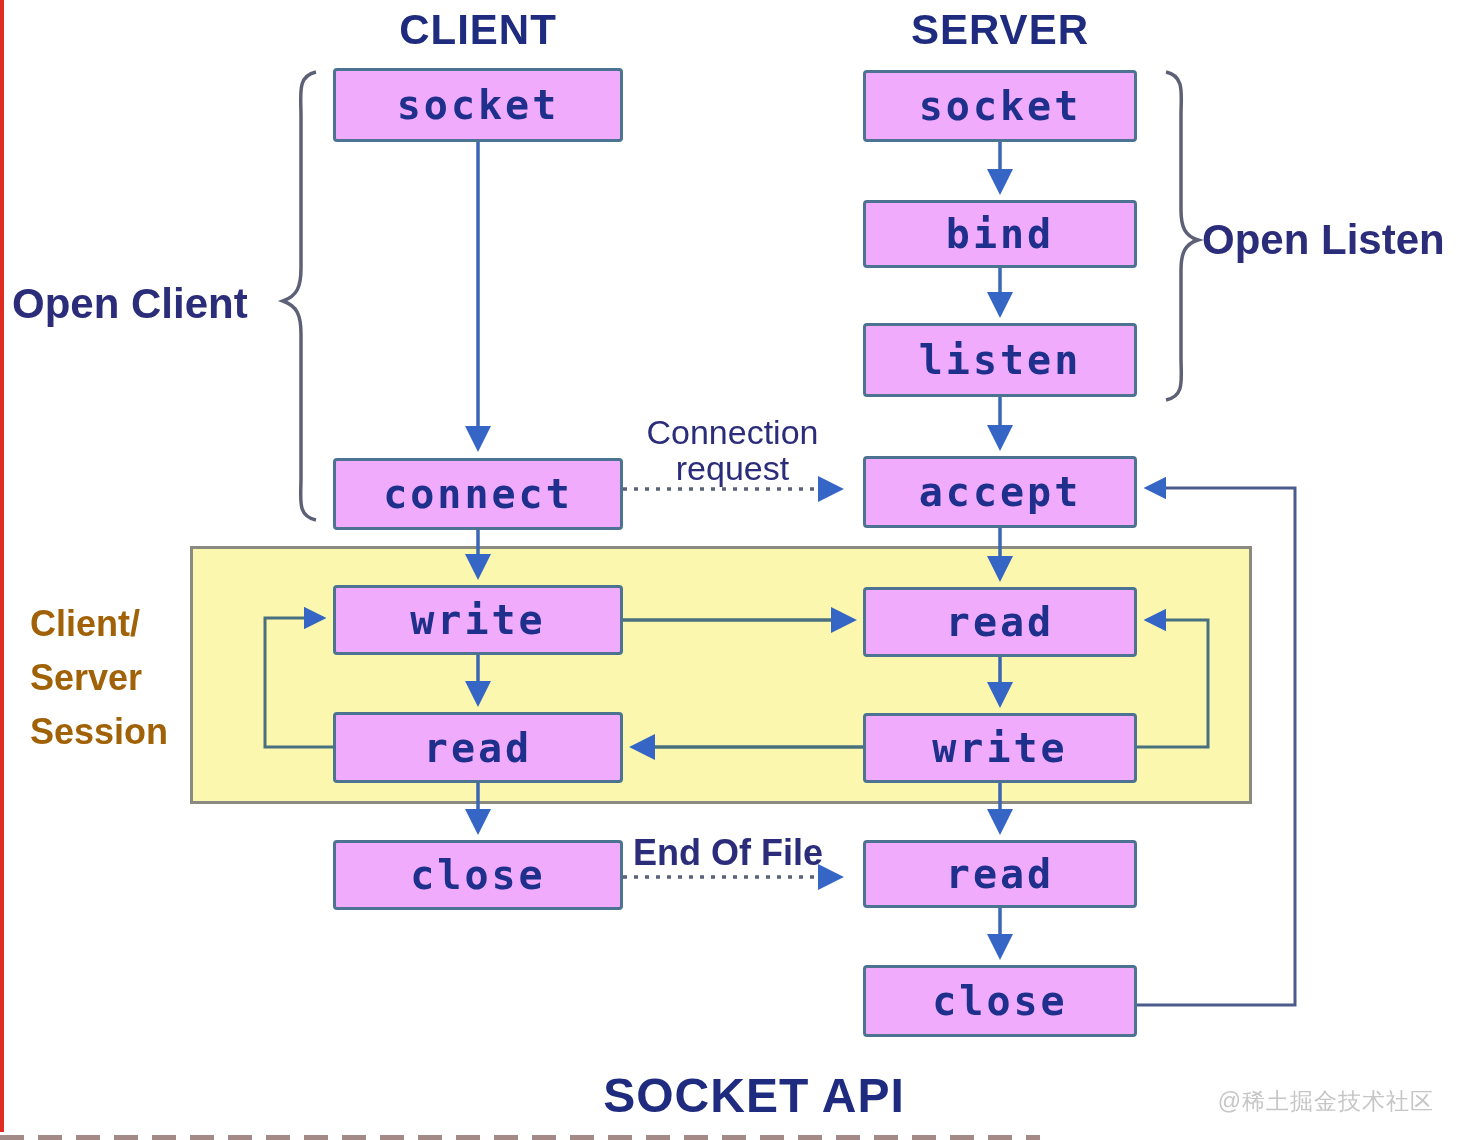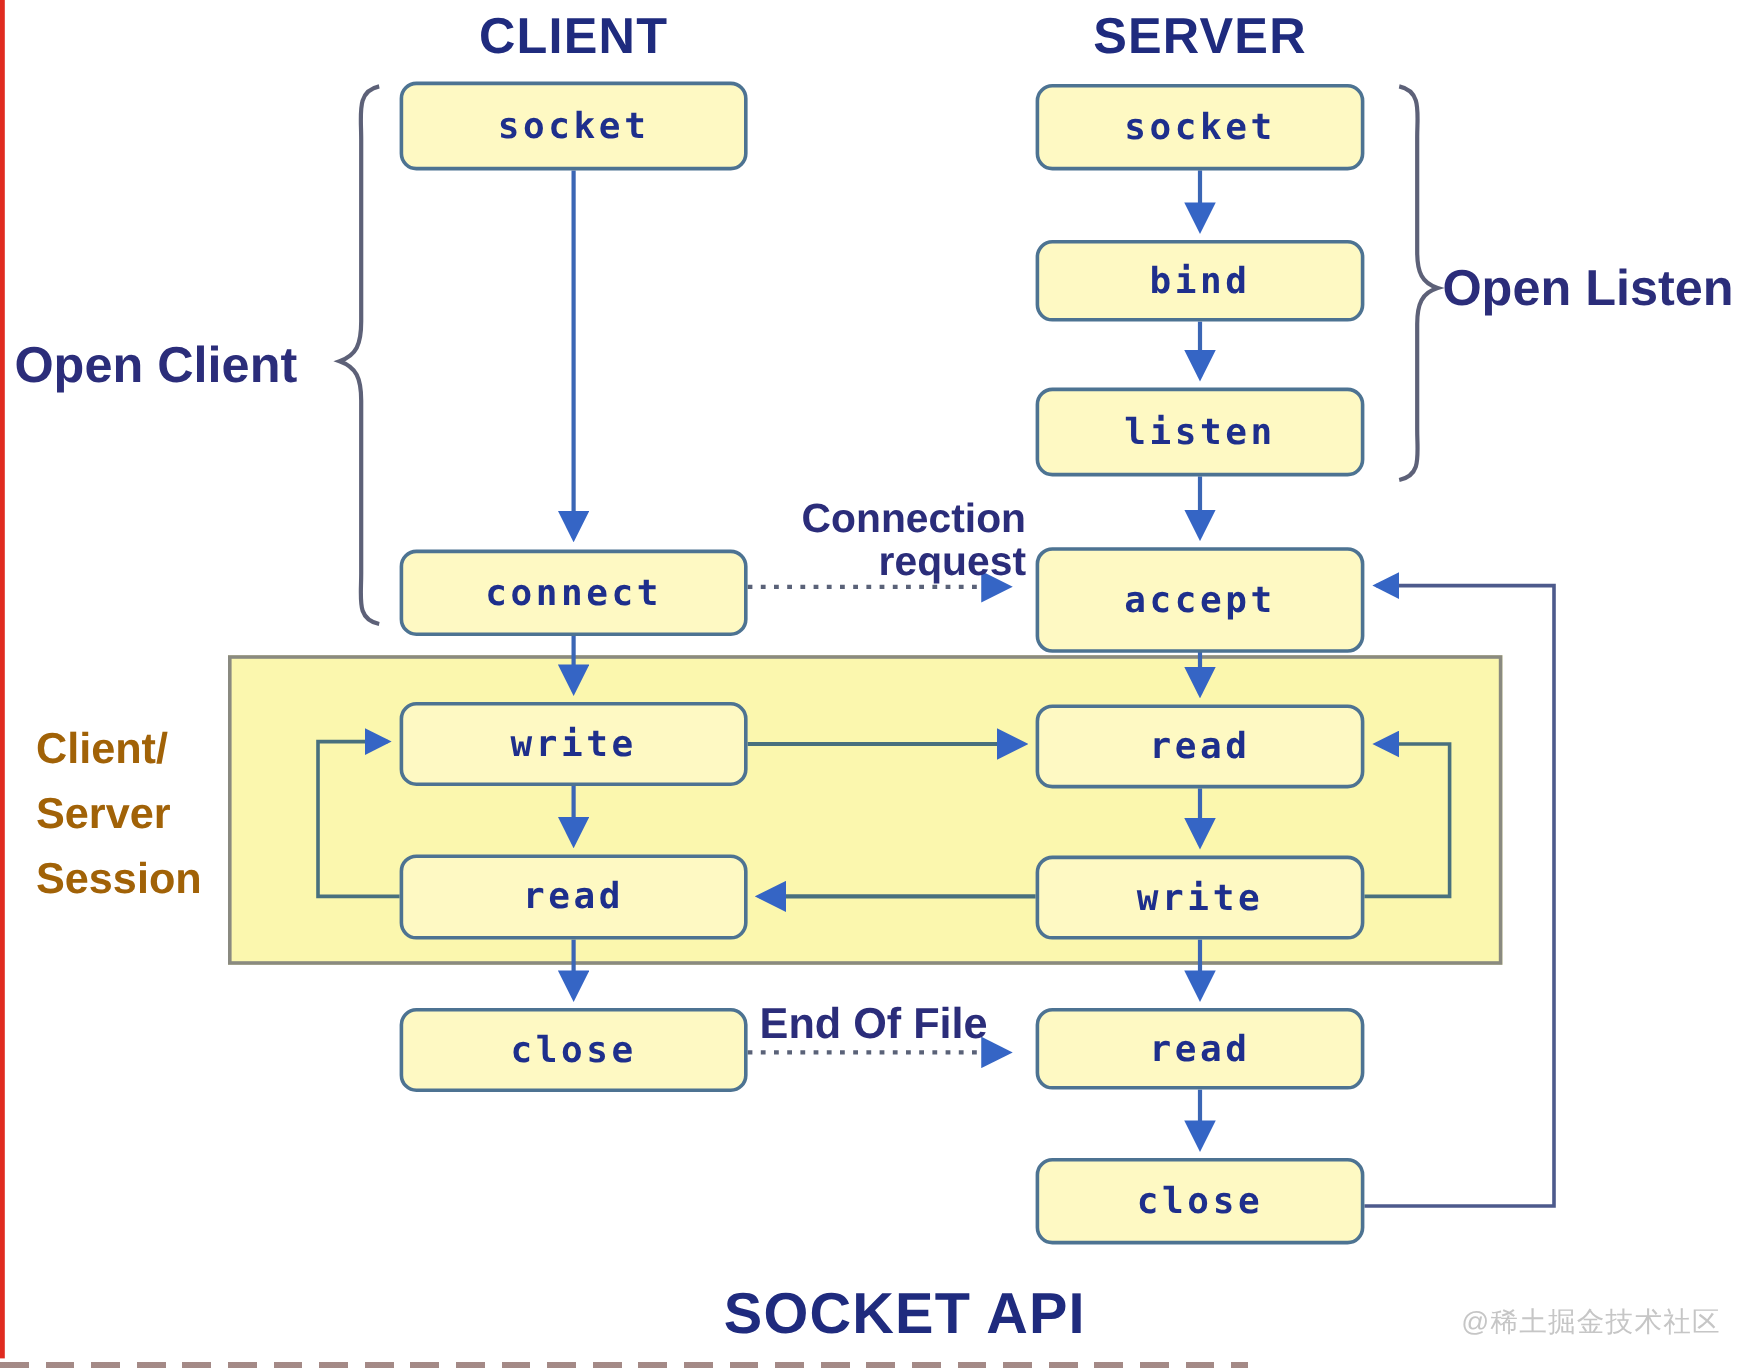--- a/index.html
+++ b/index.html
@@ -9,42 +9,42 @@
   }
   
   .session-box{
     position:absolute;left:190px;top:546px;width:1062px;height:258px;
     background:#fbf7ae;border:3px solid #8a8a80;box-sizing:border-box;z-index:0;
   }
   svg.overlay{position:absolute;left:0;top:0;z-index:1;}
   
   .node{
     position:absolute;box-sizing:border-box;z-index:2;
-    background:#fef9c3;border:3px solid #4d7392;border-radius:14px;
+    background:#f0abfc;border:3px solid #4d7392;border-radius:4px;
     display:flex;align-items:center;justify-content:center;
     font-family:"DejaVu Sans Mono","Liberation Mono",monospace;
-    font-weight:700;font-size:30px;letter-spacing:3px;color:#1e2f8c;
+    font-weight:700;font-size:40px;letter-spacing:3px;color:#1e2f8c;
   }
   .client-node{width:290px;left:333px;}
   .server-node{width:274px;left:863px;}
   
   .col-header{
     position:absolute;z-index:3;text-align:center;
     font-size:42px;font-weight:800;color:#1f2b7e;letter-spacing:1px;
   }
   .side-label{
     position:absolute;z-index:3;font-size:42px;font-weight:800;color:#2b2d7a;
   }
   .session-label{
     position:absolute;z-index:3;left:30px;top:597px;
     font-size:36px;font-weight:800;color:#a16207;line-height:54px;
   }
   .conn-label{
     position:absolute;z-index:3;left:610px;top:414px;width:245px;
-    text-align:right;font-size:34px;font-weight:700;color:#2b2d7a;line-height:36px;
+    text-align:center;font-size:34px;font-weight:400;color:#2b2d7a;line-height:36px;
   }
   .eof-label{
     position:absolute;z-index:3;left:633px;top:832px;
     font-size:36px;font-weight:800;color:#2b2d7a;
   }
   .footer-title{
     position:absolute;z-index:3;left:0;width:1460px;top:1068px;text-align:center;
     font-size:48px;font-weight:800;color:#1f2b7e;letter-spacing:1px;padding-left:24px;
   }
   .watermark{
@@ -119,21 +119,21 @@
 
   <div class="node client-node" style="top:68px;height:74px;">socket</div>
   <div class="node client-node" style="top:458px;height:72px;">connect</div>
   <div class="node client-node" style="top:585px;height:70px;">write</div>
   <div class="node client-node" style="top:712px;height:71px;">read</div>
   <div class="node client-node" style="top:840px;height:70px;">close</div>
 
   <div class="node server-node" style="top:70px;height:72px;">socket</div>
   <div class="node server-node" style="top:200px;height:68px;">bind</div>
   <div class="node server-node" style="top:323px;height:74px;">listen</div>
-  <div class="node server-node" style="top:456px;height:88px;">accept</div>
+  <div class="node server-node" style="top:456px;height:72px;">accept</div>
   <div class="node server-node" style="top:587px;height:70px;">read</div>
   <div class="node server-node" style="top:713px;height:70px;">write</div>
   <div class="node server-node" style="top:840px;height:68px;">read</div>
   <div class="node server-node" style="top:965px;height:72px;">close</div>
 
   <div class="side-label" style="left:12px;top:280px;">Open Client</div>
   <div class="side-label" style="left:1202px;top:216px;">Open Listen</div>
 
   <div class="session-label">
     <div>Client/</div>

